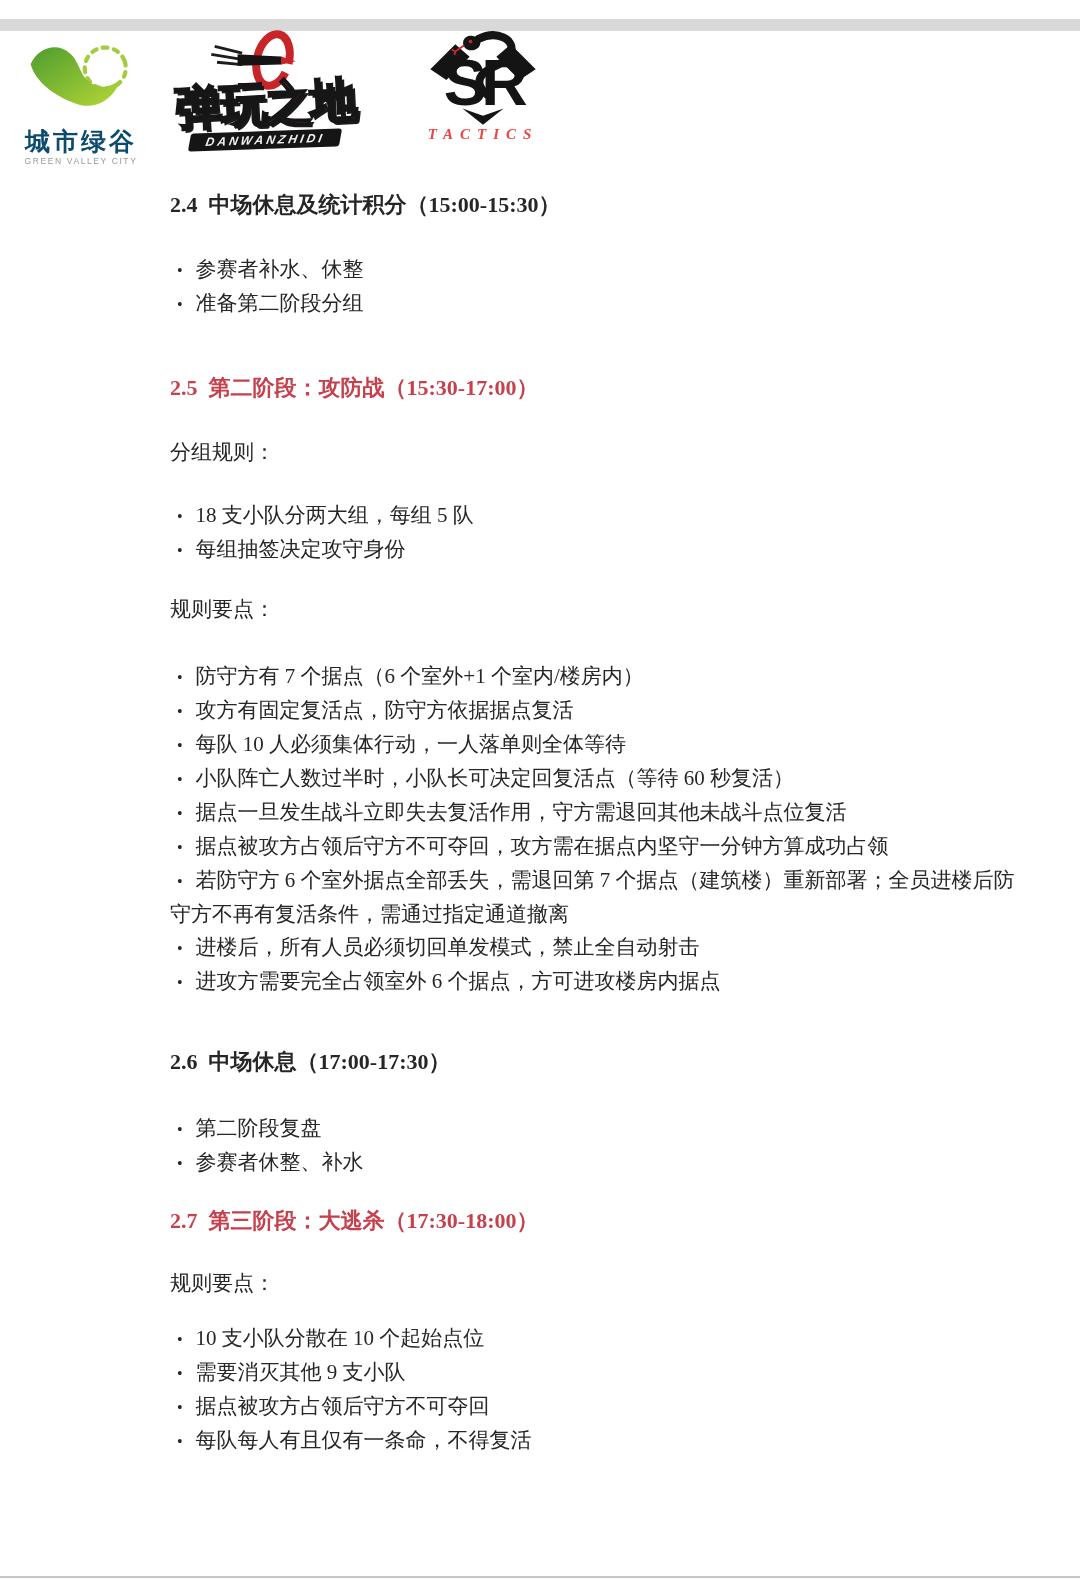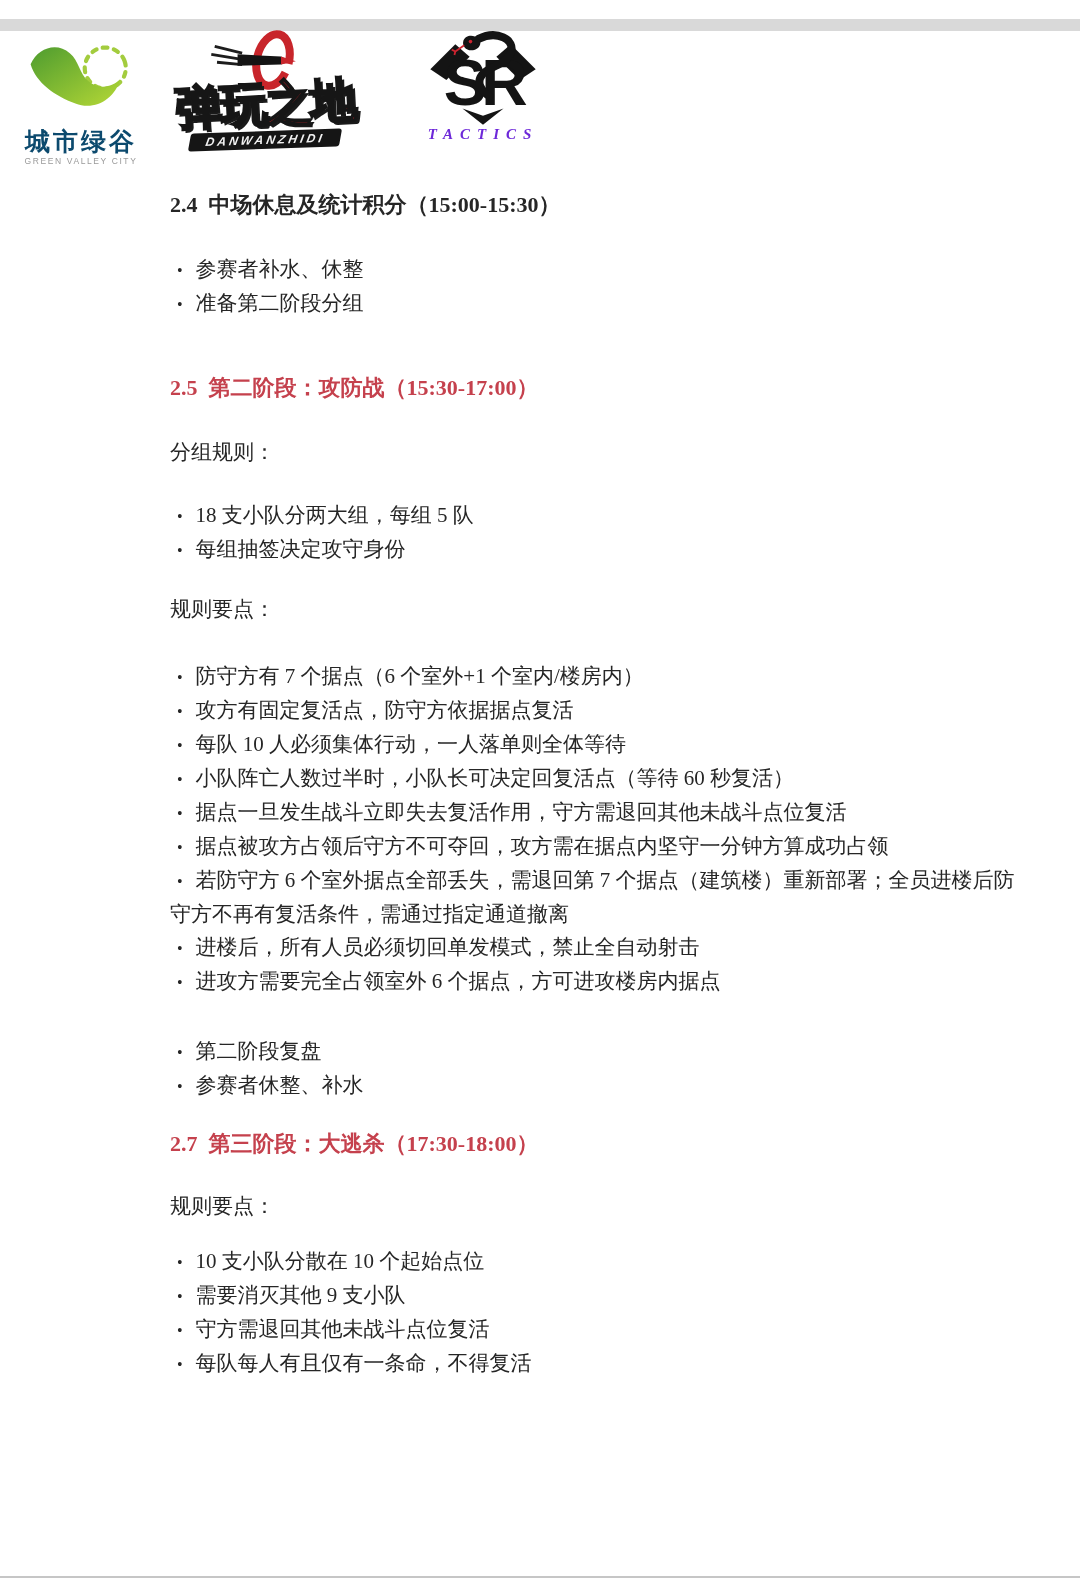--- a/index.html
+++ b/index.html
@@ -24,21 +24,21 @@
   .dwzd-cn { font-size:47px; font-weight:900; color:#bf2127; letter-spacing:-2px;
     -webkit-text-stroke:2px #161616; text-shadow:3px 3px 0 #1a1a1a;
     transform:rotate(-3deg); line-height:52px; }
   .dwzd-en { display:inline-block; background:#151515; color:#f2f2f2;
     font-family:"Liberation Sans","DejaVu Sans",sans-serif; font-style:italic; font-weight:700;
     font-size:12px; letter-spacing:3px; padding:2px 16px; margin-top:-10px;
     transform:skewX(-12deg) rotate(-2deg); border-radius:3px; }
 
   .logo-sr { position:absolute; left:391px; top:30px; width:120px; text-align:center;margin-left:32px; }
   .sr-tactics { font-family:"Liberation Serif","DejaVu Serif",serif; font-style:italic;
-    font-weight:600; font-size:15px; letter-spacing:7px; color:#6d28d9; margin-top:-8px; }
+    font-weight:600; font-size:15px; letter-spacing:7px; color:#ef4444; margin-top:-8px; }
 
   
   .doc { margin-left:170px; width:845px; font-size:21px; color:#262626; }
   .title { font-size:22px; line-height:29px; font-weight:600; white-space:pre-wrap; }
   .title.red { color:#c5414d; font-weight:700; }
   .label { font-size:21px; line-height:29px; white-space:pre-wrap; }
   ul { list-style:none; }
   li { line-height:33px; white-space:normal; }
   li::before { content:"\2022"; font-size:16px; padding-left:7px; padding-right:13px; color:#262626; }
 
@@ -124,30 +124,31 @@
       <li>攻方有固定复活点，防守方依据据点复活</li>
       <li>每队 10 人必须集体行动，一人落单则全体等待</li>
       <li>小队阵亡人数过半时，小队长可决定回复活点（等待 60 秒复活）</li>
       <li>据点一旦发生战斗立即失去复活作用，守方需退回其他未战斗点位复活</li>
       <li>据点被攻方占领后守方不可夺回，攻方需在据点内坚守一分钟方算成功占领</li>
       <li>若防守方 6 个室外据点全部丢失，需退回第 7 个据点（建筑楼）重新部署；全员进楼后防守方不再有复活条件，需通过指定通道撤离</li>
       <li>进楼后，所有人员必须切回单发模式，禁止全自动射击</li>
       <li>进攻方需要完全占领室外 6 个据点，方可进攻楼房内据点</li>
     </ul>
 
+    <div class="title m-s26-title">2.6  中场休息（17:00-17:30）</div>
     <ul class="m-s26-ul">
       <li>第二阶段复盘</li>
       <li>参赛者休整、补水</li>
     </ul>
 
     <div class="title red m-s27-title">2.7  第三阶段：大逃杀（17:30-18:00）</div>
     <div class="label m-s27-rlab">规则要点：</div>
     <ul class="m-s27-ul">
       <li>10 支小队分散在 10 个起始点位</li>
       <li>需要消灭其他 9 支小队</li>
-      <li>守方需退回其他未战斗点位复活</li>
+      <li>据点被攻方占领后守方不可夺回</li>
       <li>每队每人有且仅有一条命，不得复活</li>
     </ul>
 
   </div>
 
   <div class="bottom-strip"></div>
 </div>
 
 </body></html>

